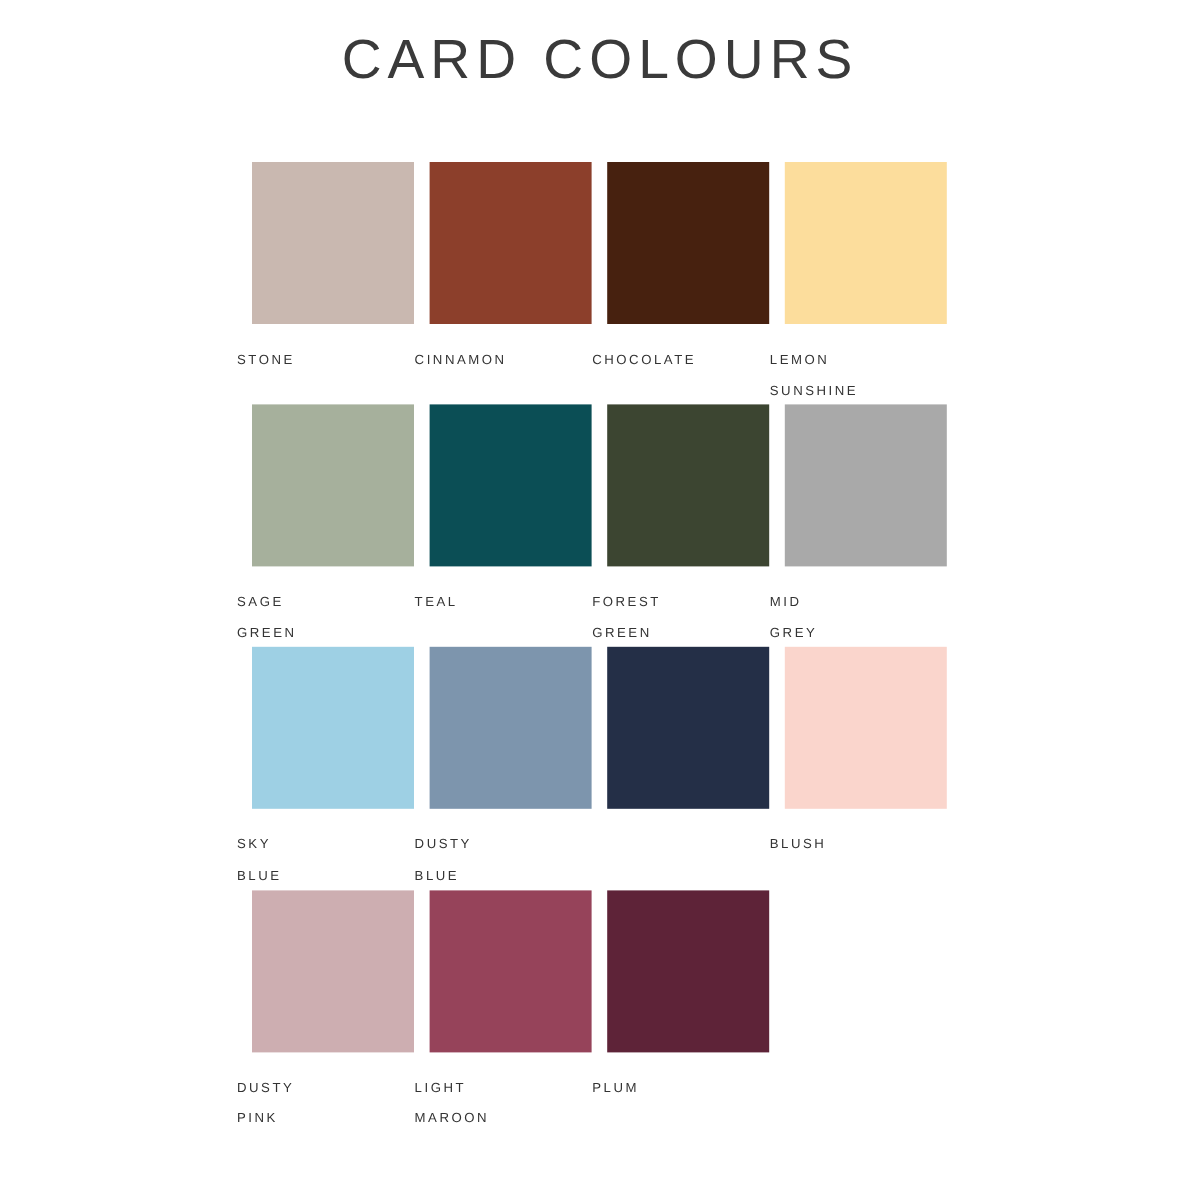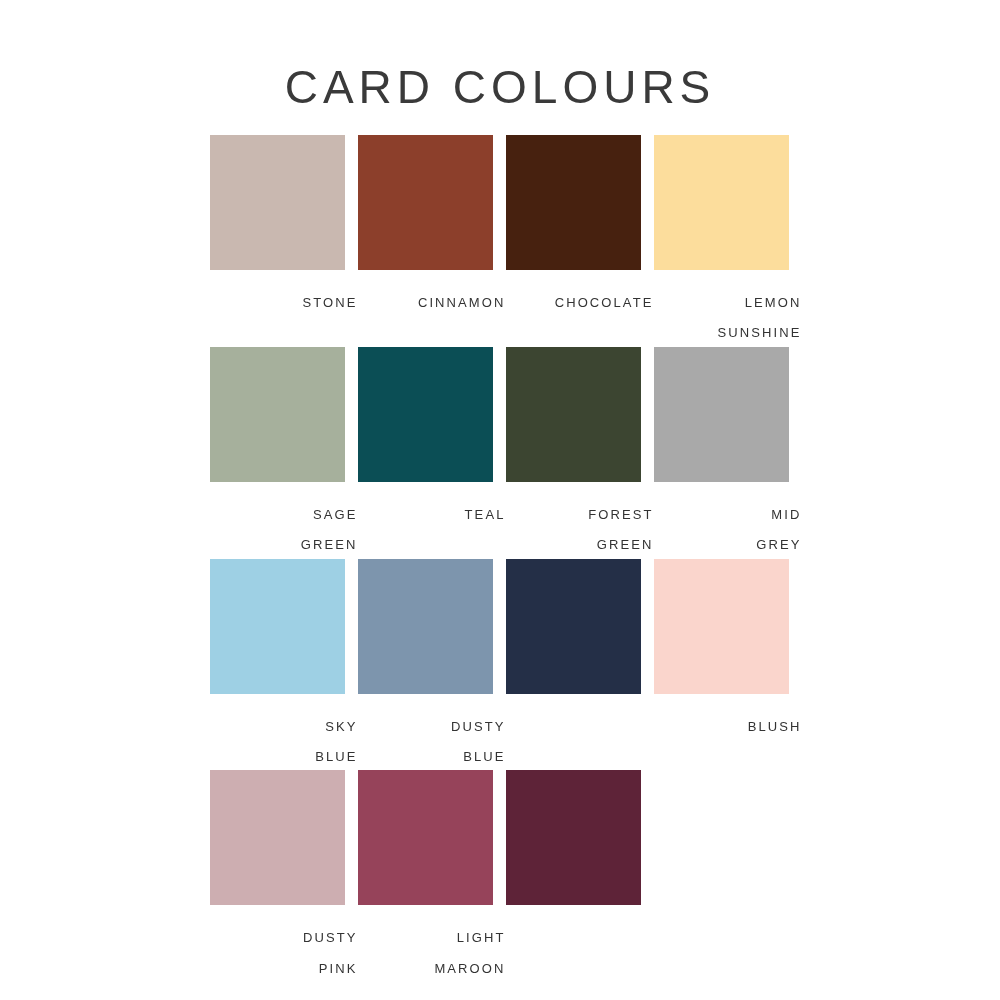--- a/index.html
+++ b/index.html
@@ -23,21 +23,21 @@
     box-sizing: border-box;
   }
   .page-title {
     text-align: center;
     font-family: "Liberation Sans", sans-serif;
     font-size: 46px;
     font-weight: 300;
     letter-spacing: 5px;
     color: #3a3a3a;
     margin: 0;
-    padding-top: 64px;
+    padding-top: 26px;
     line-height: 1;
     white-space: nowrap;
   }
   .swatch-grid {
     position: absolute;
     top: 135px;
     left: 210px;
     width: 580px;
     display: grid;
     grid-template-columns: repeat(4, 135px);
@@ -52,25 +52,25 @@
   }
   .swatch-chip {
     width: 135px;
     height: 135px;
     display: block;
     border: 0;
   }
   .swatch-label {
     margin-top: 16px;
     font-family: "Liberation Sans", sans-serif;
-    font-size: 19px;
+    font-size: 16px;
     font-weight: 400;
     letter-spacing: 2.1px;
     color: #333333;
-    text-align: right;
+    text-align: left;
     line-height: 1.6;
     font-variant: small-caps;
     text-transform: lowercase;
     width: 160px;
   }
   .swatch-label .lbl-line {
     display: block;
     font-variant: small-caps;
   }
 </style>
@@ -167,17 +167,18 @@
       <div class="swatch-cell grid-row-4">
         <div class="swatch-chip" style="background-color: rgb(150, 67, 90);"></div>
         <div class="swatch-label">
           <span class="lbl-line">Light</span>
           <span class="lbl-line">Maroon</span>
         </div>
       </div>
       <div class="swatch-cell grid-row-4">
         <div class="swatch-chip" style="background-color: rgb(94, 35, 56);"></div>
         <div class="swatch-label">
+          <span class="lbl-line">Plum</span>
         </div>
       </div>
     </div>
 
 </div>
 
 </body></html>

